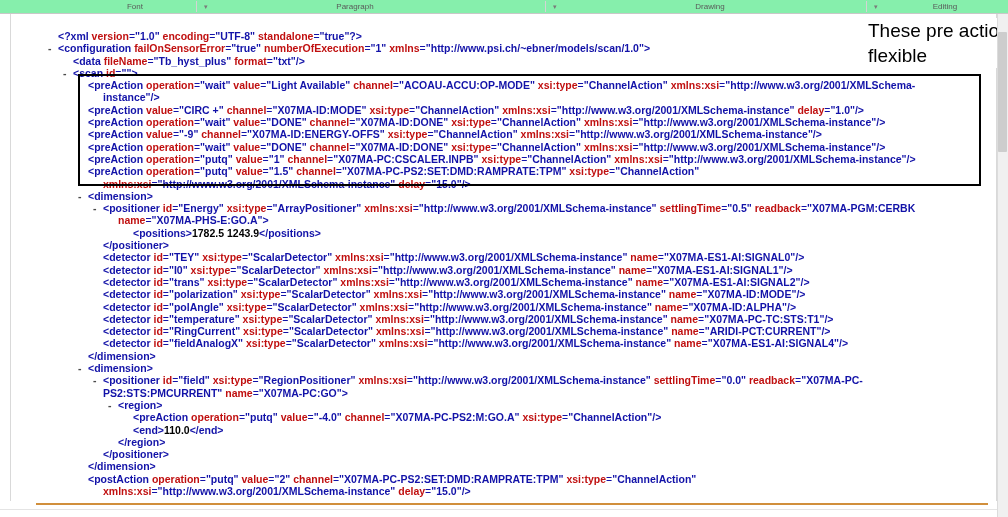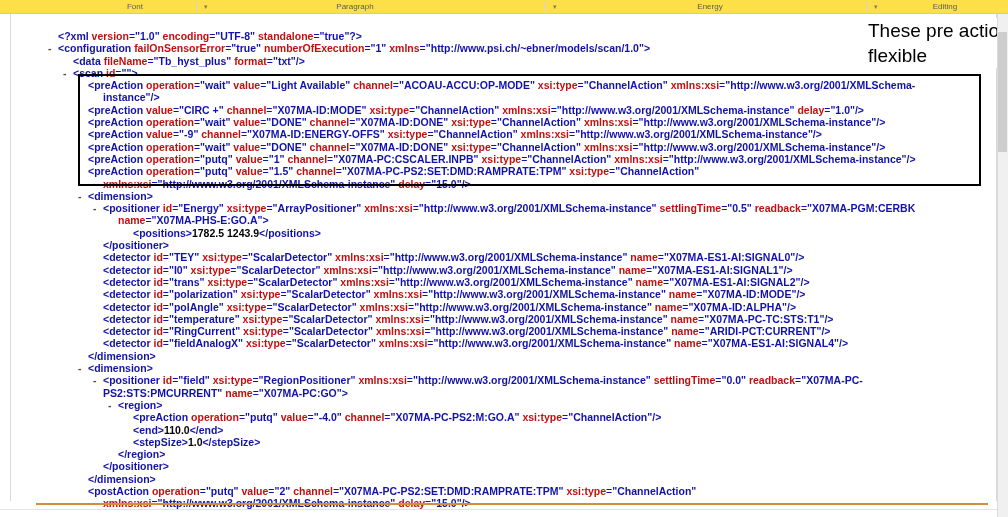--- a/index.html
+++ b/index.html
@@ -13,21 +13,21 @@
     font-family: "Liberation Sans", sans-serif;
     overflow: hidden;
     position: relative;
   }
   
   .ribbon {
     position: absolute;
     top: 0; left: 0;
     width: 1008px;
     height: 14px;
-    background: #fde047;
+    background: #86efac;
     border-bottom: 1px solid #c8c8c8;
     box-sizing: border-box;
   }
   .ribbon-group {
     position: absolute;
     top: 0;
     height: 13px;
     font-size: 8px;
     color: #5a5a5a;
     text-align: center;
@@ -160,21 +160,21 @@
 </head>
 <body>
 
 <div class="ribbon">
   <div class="ribbon-group" style="left:80px; width:110px;">Font</div>
   <div class="ribbon-sep" style="left:196px;"></div>
   <div class="ribbon-caret" style="left:204px;">▾</div>
   <div class="ribbon-group" style="left:300px; width:110px;">Paragraph</div>
   <div class="ribbon-sep" style="left:545px;"></div>
   <div class="ribbon-caret" style="left:553px;">▾</div>
-  <div class="ribbon-group" style="left:655px; width:110px;">Energy</div>
+  <div class="ribbon-group" style="left:655px; width:110px;">Drawing</div>
   <div class="ribbon-sep" style="left:866px;"></div>
   <div class="ribbon-caret" style="left:874px;">▾</div>
   <div class="ribbon-group" style="left:900px; width:90px;">Editing</div>
 </div>
 
 <div class="doc">
   <div class="left-rule"></div>
   <div class="right-rule"></div>
 
   <div class="page">
@@ -205,21 +205,20 @@
         <div class="line" style="padding-left: 45px;"><span><span class="tg">&lt;detector </span><span class="at">id</span><span class="eq">=</span><span class="vl">"temperature"</span> <span class="at">xsi:type</span><span class="eq">=</span><span class="vl">"ScalarDetector"</span> <span class="at">xmlns:xsi</span><span class="eq">=</span><span class="vl">"http://www.w3.org/2001/XMLSchema-instance"</span> <span class="at">name</span><span class="eq">=</span><span class="vl">"X07MA-PC-TC:STS:T1"</span><span class="tg">/&gt;</span></span></div>
         <div class="line" style="padding-left: 45px;"><span><span class="tg">&lt;detector </span><span class="at">id</span><span class="eq">=</span><span class="vl">"RingCurrent"</span> <span class="at">xsi:type</span><span class="eq">=</span><span class="vl">"ScalarDetector"</span> <span class="at">xmlns:xsi</span><span class="eq">=</span><span class="vl">"http://www.w3.org/2001/XMLSchema-instance"</span> <span class="at">name</span><span class="eq">=</span><span class="vl">"ARIDI-PCT:CURRENT"</span><span class="tg">/&gt;</span></span></div>
         <div class="line" style="padding-left: 45px;"><span><span class="tg">&lt;detector </span><span class="at">id</span><span class="eq">=</span><span class="vl">"fieldAnalogX"</span> <span class="at">xsi:type</span><span class="eq">=</span><span class="vl">"ScalarDetector"</span> <span class="at">xmlns:xsi</span><span class="eq">=</span><span class="vl">"http://www.w3.org/2001/XMLSchema-instance"</span> <span class="at">name</span><span class="eq">=</span><span class="vl">"X07MA-ES1-AI:SIGNAL4"</span><span class="tg">/&gt;</span></span></div>
         <div class="line" style="padding-left: 30px;"><span><span class="tg">&lt;/dimension&gt;</span></span></div>
         <div class="line" style="padding-left: 30px;"><span class="minus" style="left: 20px;">-</span><span><span class="tg">&lt;dimension&gt;</span></span></div>
         <div class="line" style="padding-left: 45px;"><span class="minus" style="left: 35px;">-</span><span><span class="tg">&lt;positioner </span><span class="at">id</span><span class="eq">=</span><span class="vl">"field"</span> <span class="at">xsi:type</span><span class="eq">=</span><span class="vl">"RegionPositioner"</span> <span class="at">xmlns:xsi</span><span class="eq">=</span><span class="vl">"http://www.w3.org/2001/XMLSchema-instance"</span> <span class="at">settlingTime</span><span class="eq">=</span><span class="vl">"0.0"</span> <span class="at">readback</span><span class="eq">=</span><span class="vl">"X07MA-PC-</span></span></div>
         <div class="line" style="padding-left: 45px;"><span><span class="vl">PS2:STS:PMCURRENT"</span> <span class="at">name</span><span class="eq">=</span><span class="vl">"X07MA-PC:GO"</span><span class="tg">&gt;</span></span></div>
         <div class="line" style="padding-left: 60px;"><span class="minus" style="left: 50px;">-</span><span><span class="tg">&lt;region&gt;</span></span></div>
         <div class="line" style="padding-left: 75px;"><span><span class="tg">&lt;preAction </span><span class="at">operation</span><span class="eq">=</span><span class="vl">"putq"</span> <span class="at">value</span><span class="eq">=</span><span class="vl">"-4.0"</span> <span class="at">channel</span><span class="eq">=</span><span class="vl">"X07MA-PC-PS2:M:GO.A"</span> <span class="at">xsi:type</span><span class="eq">=</span><span class="vl">"ChannelAction"</span><span class="tg">/&gt;</span></span></div>
         <div class="line" style="padding-left: 75px;"><span><span class="tg">&lt;end&gt;</span><span class="txtv">110.0</span><span class="tg">&lt;/end&gt;</span></span></div>
-        <div class="line" style="padding-left: 75px;"><span><span class="tg">&lt;stepSize&gt;</span><span class="txtv">1.0</span><span class="tg">&lt;/stepSize&gt;</span></span></div>
         <div class="line" style="padding-left: 60px;"><span><span class="tg">&lt;/region&gt;</span></span></div>
         <div class="line" style="padding-left: 45px;"><span><span class="tg">&lt;/positioner&gt;</span></span></div>
         <div class="line" style="padding-left: 30px;"><span><span class="tg">&lt;/dimension&gt;</span></span></div>
         <div class="line" style="padding-left: 30px;"><span><span class="tg">&lt;postAction </span><span class="at">operation</span><span class="eq">=</span><span class="vl">"putq"</span> <span class="at">value</span><span class="eq">=</span><span class="vl">"2"</span> <span class="at">channel</span><span class="eq">=</span><span class="vl">"X07MA-PC-PS2:SET:DMD:RAMPRATE:TPM"</span> <span class="at">xsi:type</span><span class="eq">=</span><span class="vl">"ChannelAction"</span></span></div>
         <div class="line" style="padding-left: 45px;"><span><span class="at">xmlns:xsi</span><span class="eq">=</span><span class="vl">"http://www.w3.org/2001/XMLSchema-instance"</span> <span class="at">delay</span><span class="eq">=</span><span class="vl">"15.0"</span><span class="tg">/&gt;</span></span></div>
       </div>
   </div>
 
   <div class="callout-box" style="left:78px; top:60px; width:903px; height:112px;"></div>
 

